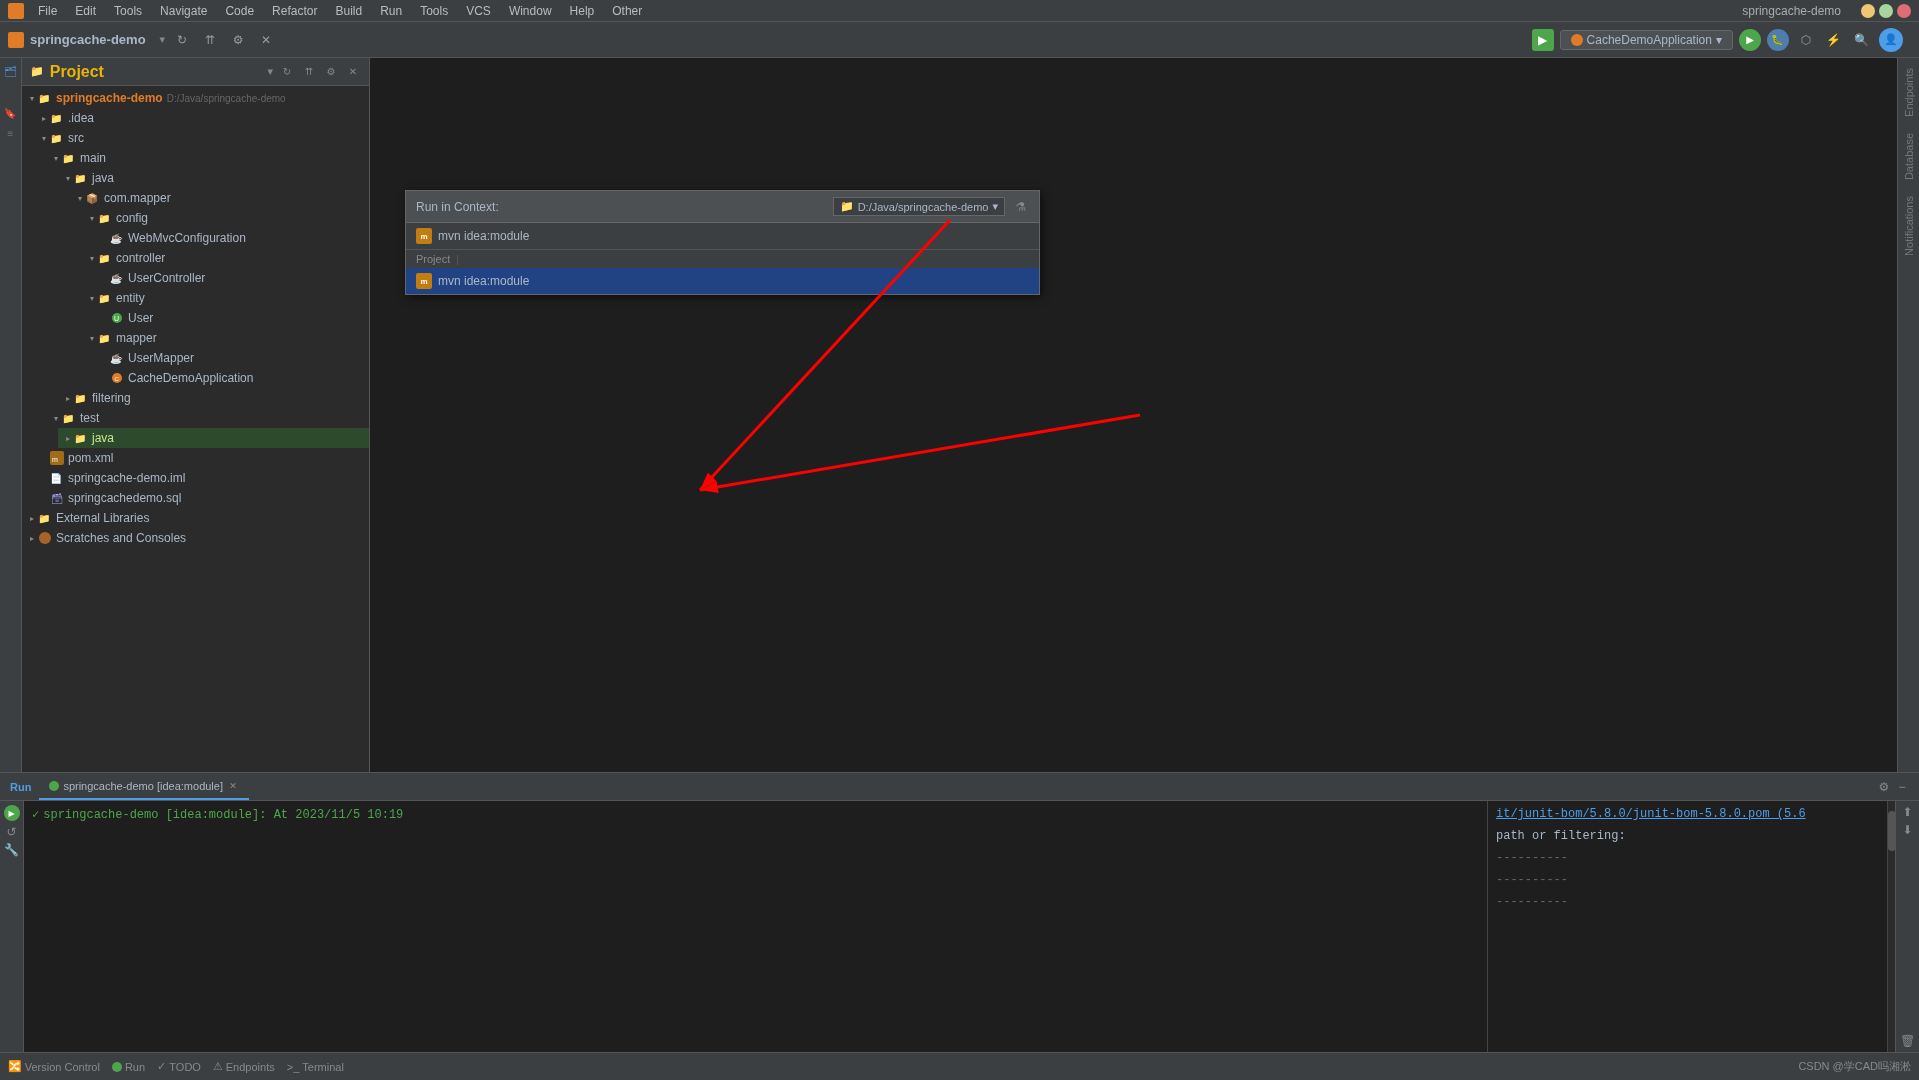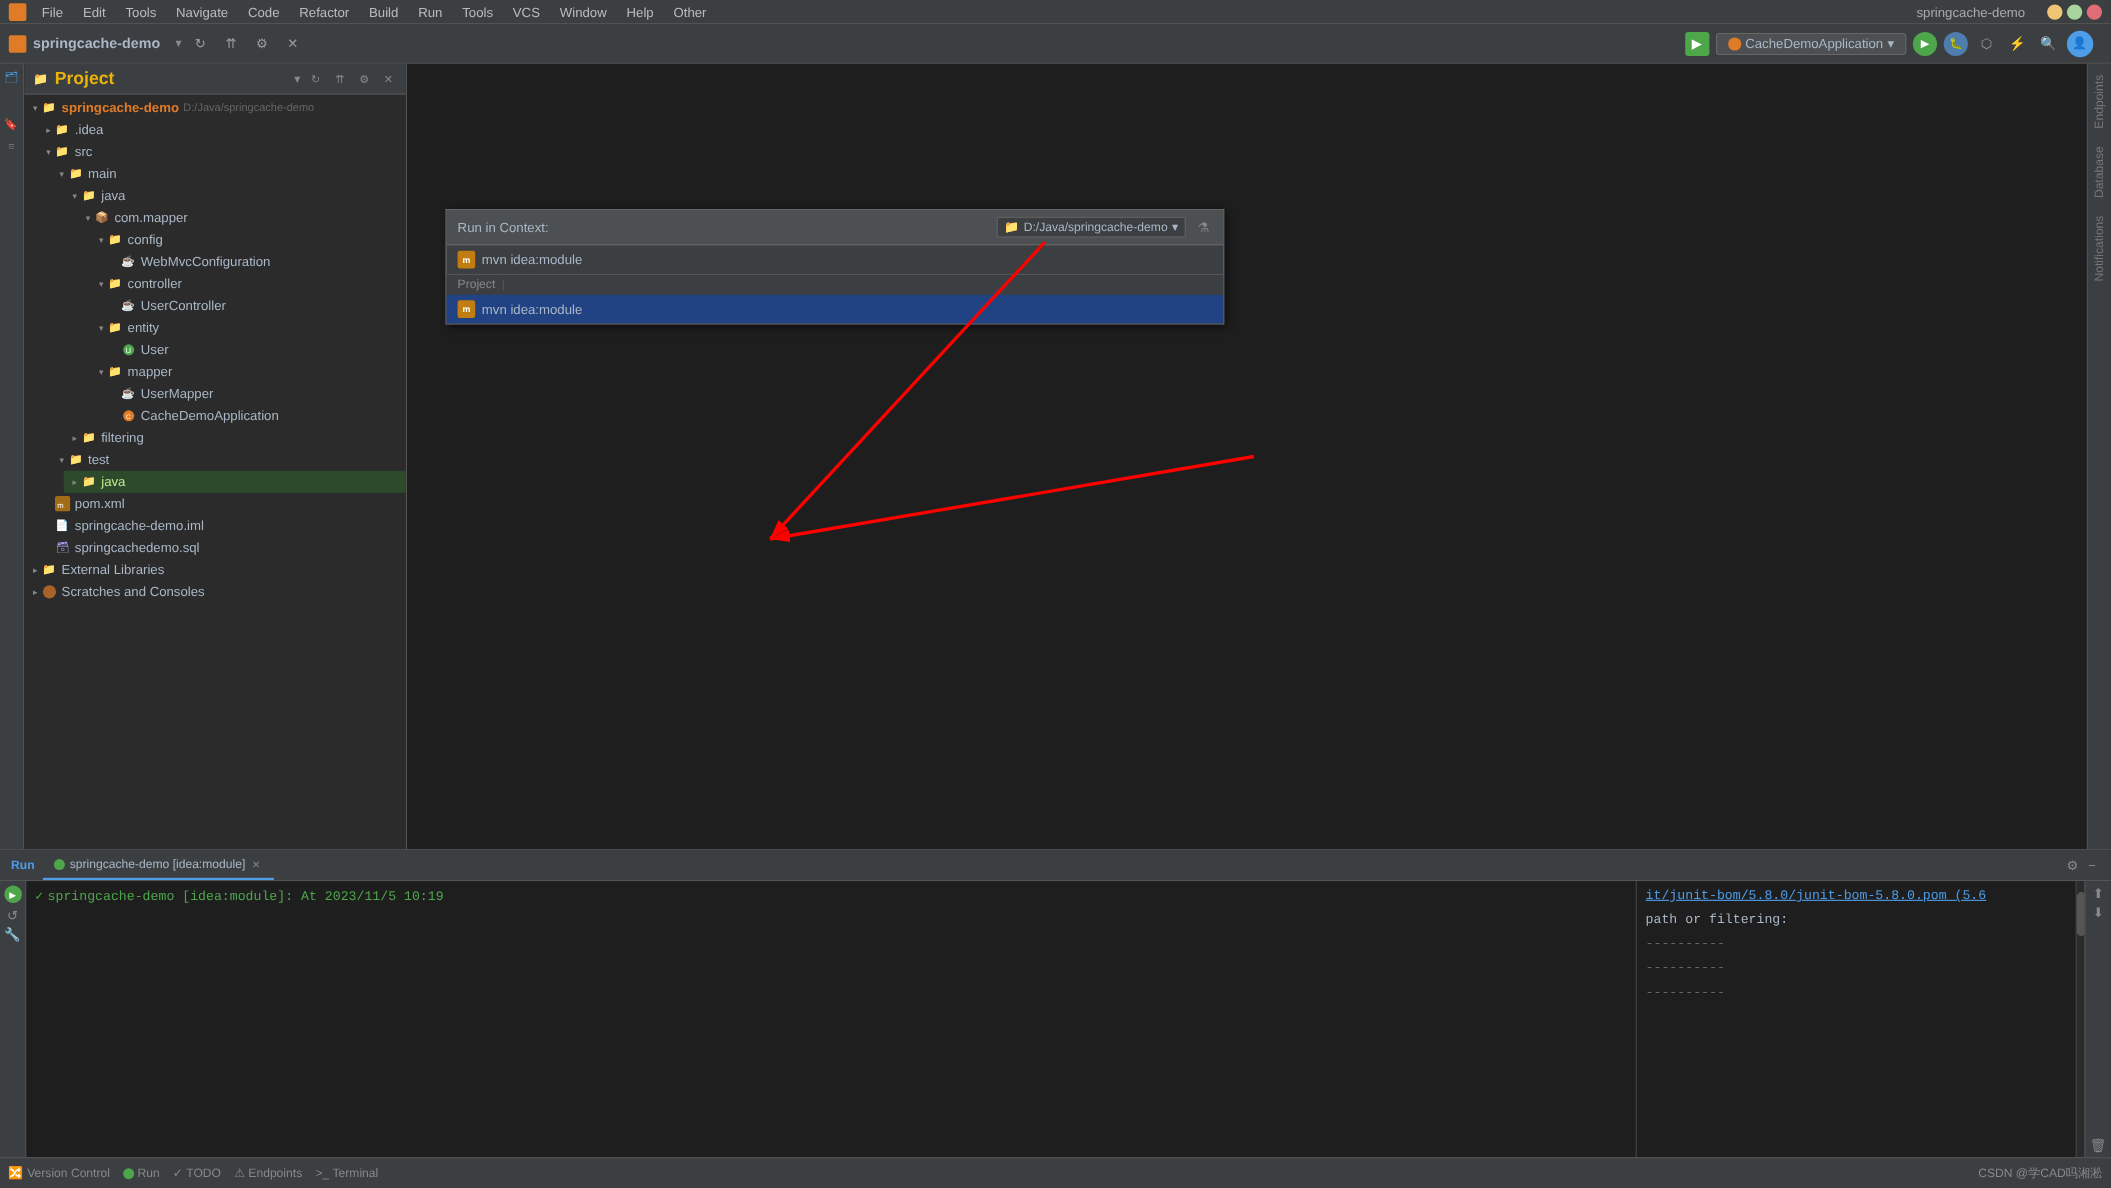--- a/index.html
+++ b/index.html
@@ -299,21 +299,21 @@
       gap: 8px;
       font-size: 11px;
       color: #888;
     }
 
     
     #popup-overlay {
       position: absolute;
       top: 190px;
       left: 405px;
-      width: 708px;
+      width: 635px;
       background: #3c3f41;
       border: 1px solid #666;
       box-shadow: 2px 2px 8px rgba(0,0,0,0.6);
       z-index: 100;
     }
     #popup-header {
       display: flex;
       align-items: center;
       padding: 6px 10px;
       background: #4c5052;

